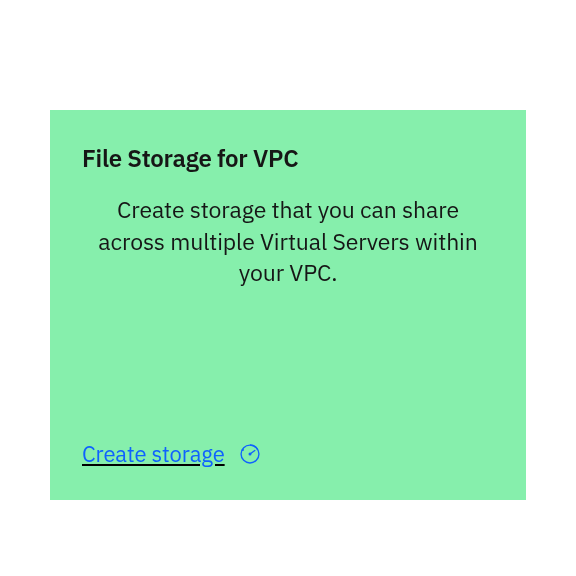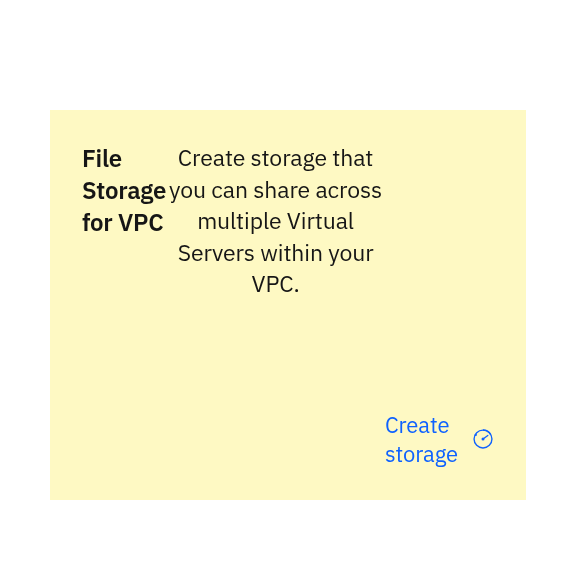--- a/index.html
+++ b/index.html
@@ -8,44 +8,46 @@
       box-sizing: border-box;
     }
     body {
       font-family: "IBM Plex Sans", -apple-system, BlinkMacSystemFont, "Segoe UI", Helvetica, Arial, sans-serif;
       background: #ffffff;
       width: 576px;
       height: 576px;
       padding: 110px 50px 50px 50px;
     }
     .card {
-      background: #fef9c3;
+      background: #86efac;
       padding: 32px;
       height: 390px;
       display: flex;
+      flex-direction: column;
     }
     .card-title {
       font-size: 24px;
       font-weight: 600;
       color: #161616;
       margin-bottom: 20px;
       letter-spacing: -0.01em;
     }
     .card-description {
       font-size: 23px;
       font-weight: 400;
       color: #161616;
       line-height: 1.37;
       letter-spacing: -0.005em;
       text-align: center;
     }
     .card-footer {
       margin-top: auto;
       display: flex;
       gap: 14px;
+      text-decoration: underline;
     }
     .create-link {
       font-size: 22px;
       font-weight: 400;
       color: #0f62fe;
       text-decoration: none;
       cursor: pointer;
       letter-spacing: -0.005em;
     }
     .meter-icon {

